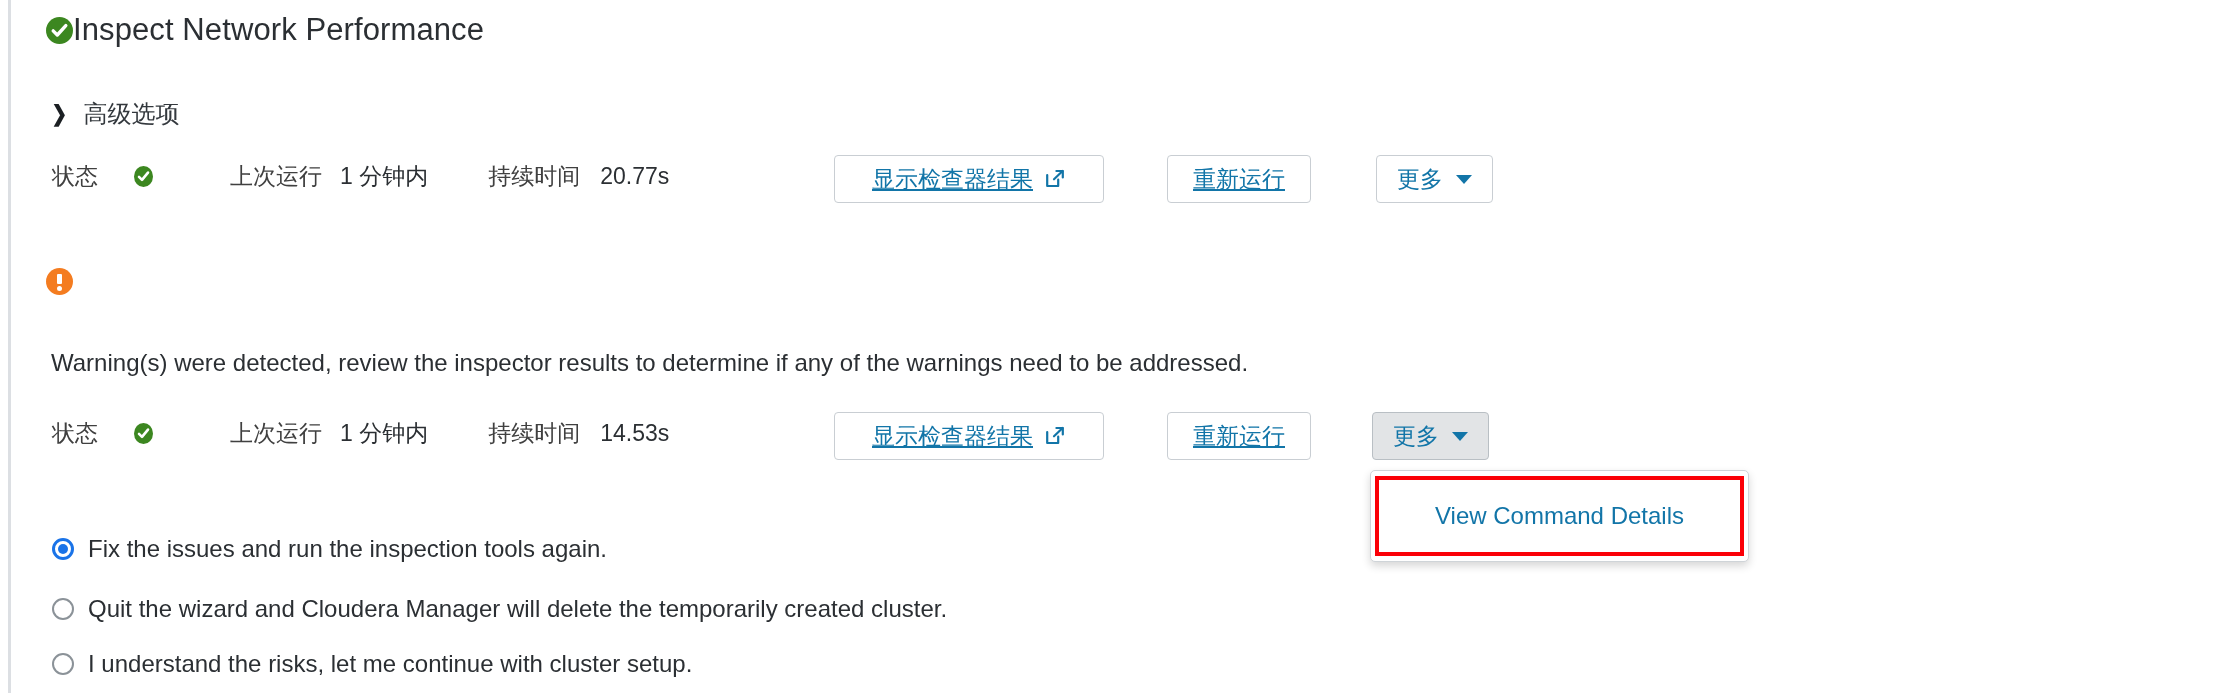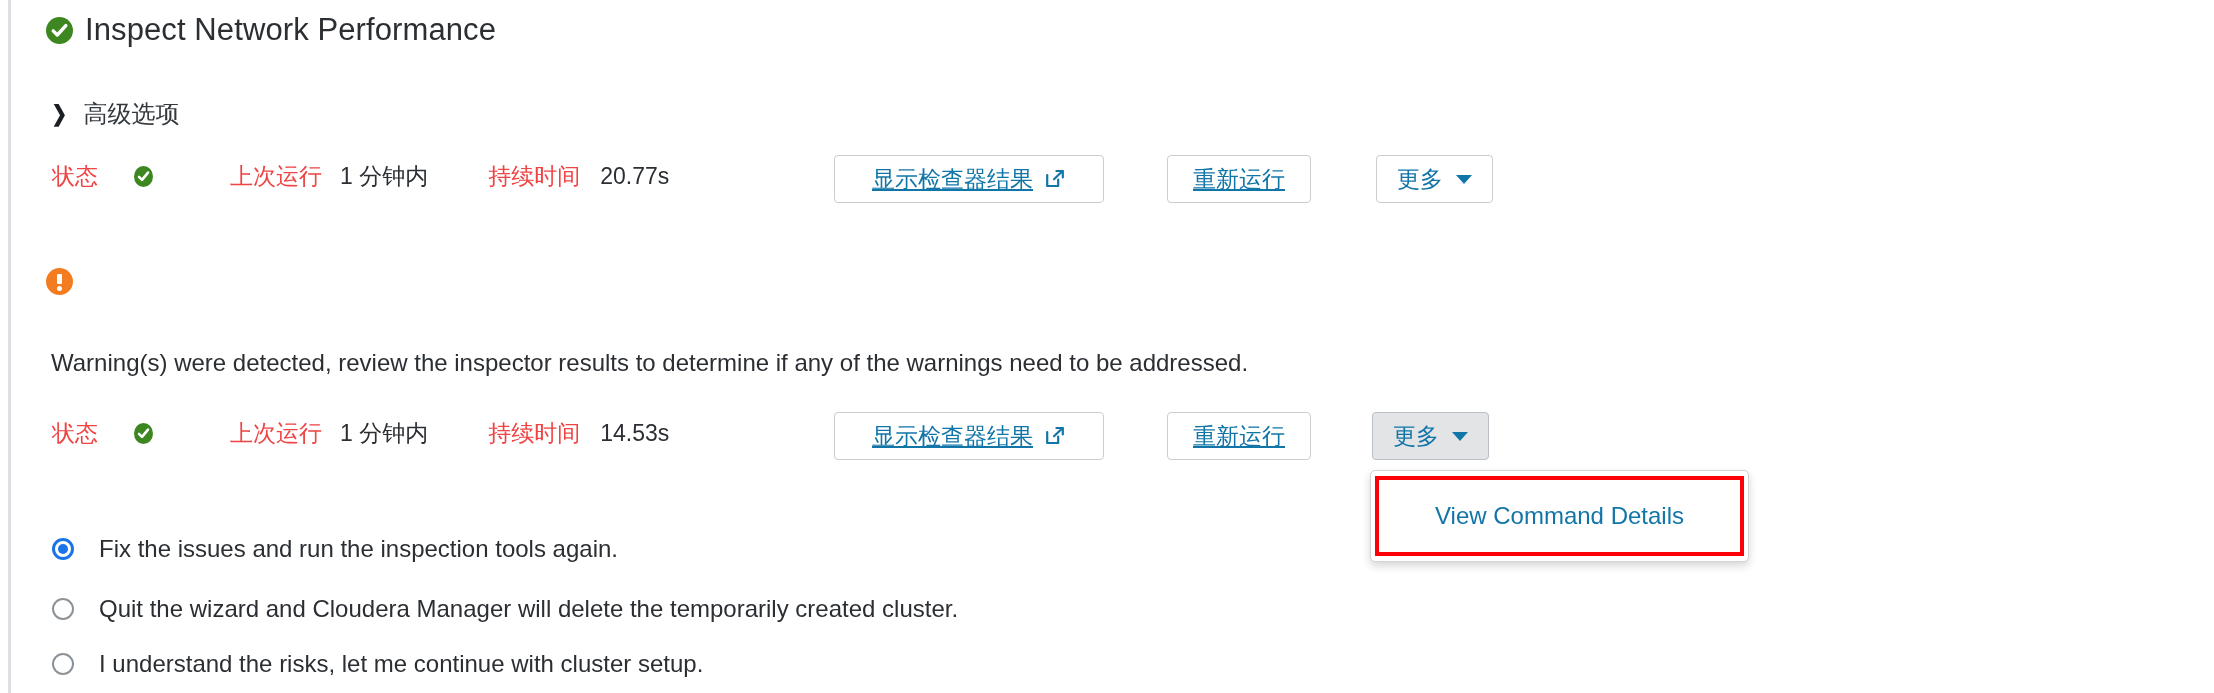--- a/index.html
+++ b/index.html
@@ -32,21 +32,20 @@
     top: 0;
     width: 2214px;
     height: 693px;
   }
 
   
   .section-head {
     position: absolute;
     display: flex;
     align-items: center;
-    gap: 12px;
   }
   .section-head .title {
     font-size: 31px;
     font-weight: 400;
     color: #2b2f33;
     letter-spacing: .1px;
     white-space: nowrap;
   }
 
   .icon-ok {
@@ -111,21 +110,21 @@
 
   
   .status-row {
     position: absolute;
     display: flex;
     align-items: center;
     white-space: nowrap;
   }
   .status-row .lbl {
     font-size: 23px;
-    color: #ef4444;
+    color: #404040;
   }
   .status-row .val {
     font-size: 23px;
     color: #2b2f33;
   }
   .mini-ok {
     width: 19px;
     height: 21px;
     border-radius: 50%;
     background: #3c8720;
@@ -197,21 +196,21 @@
     border: 4px solid #fb0007;
     box-sizing: border-box;
     pointer-events: none;
   }
 
   
   .radio-row {
     position: absolute;
     display: flex;
     align-items: center;
-    gap: 25px;
+    gap: 14px;
     white-space: nowrap;
     cursor: pointer;
   }
   .radio {
     width: 22px;
     height: 22px;
     border-radius: 50%;
     border: 2px solid #8b9298;
     background: #fff;
     box-sizing: border-box;

